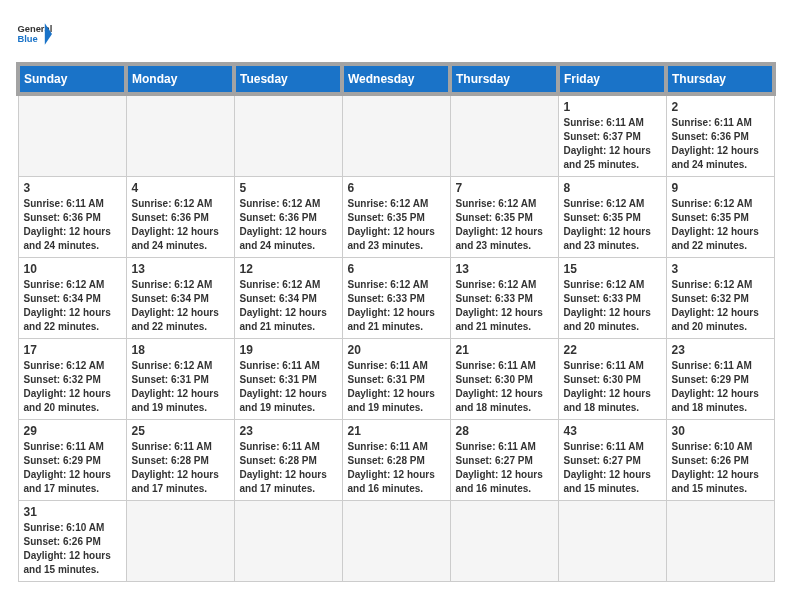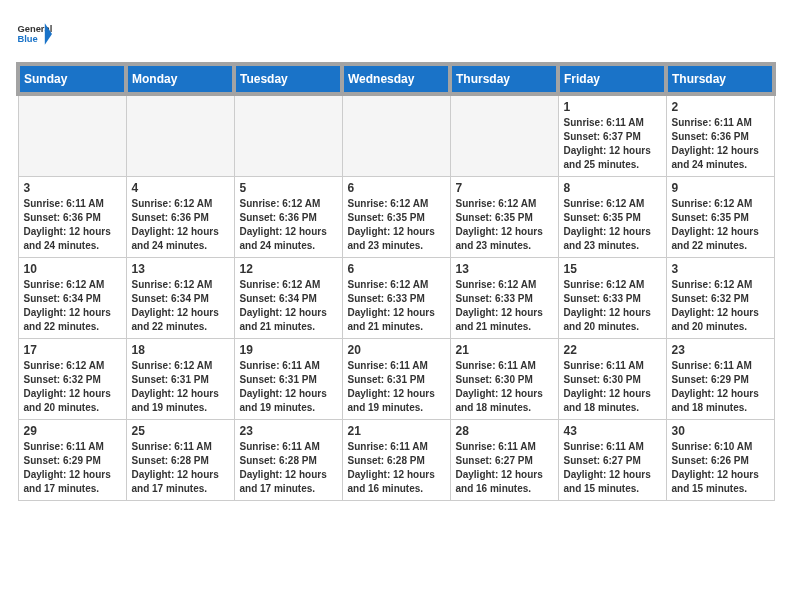--- a/index.html
+++ b/index.html
@@ -299,14 +299,28 @@
 Sunset: 6:27 PM
 Daylight: 12 hours and 15 minutes.</div>
         </td>
         <td>
           <span class="day-number">30</span>
           <div class="day-info">Sunrise: 6:10 AM
 Sunset: 6:26 PM
 Daylight: 12 hours and 15 minutes.</div>
         </td>
       </tr>
+      <tr class="last-row">
+        <td>
+          <span class="day-number">31</span>
+          <div class="day-info">Sunrise: 6:10 AM
+Sunset: 6:26 PM
+Daylight: 12 hours and 15 minutes.</div>
+        </td>
+        <td class="empty"></td>
+        <td class="empty"></td>
+        <td class="empty"></td>
+        <td class="empty"></td>
+        <td class="empty"></td>
+        <td class="empty"></td>
+      </tr>
     </tbody>
 </table>
 
 </body></html>

